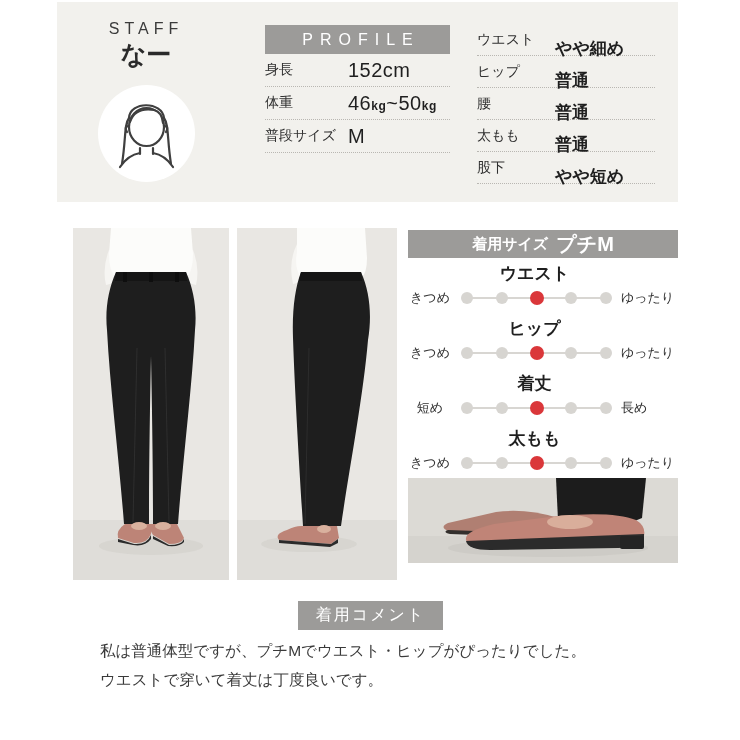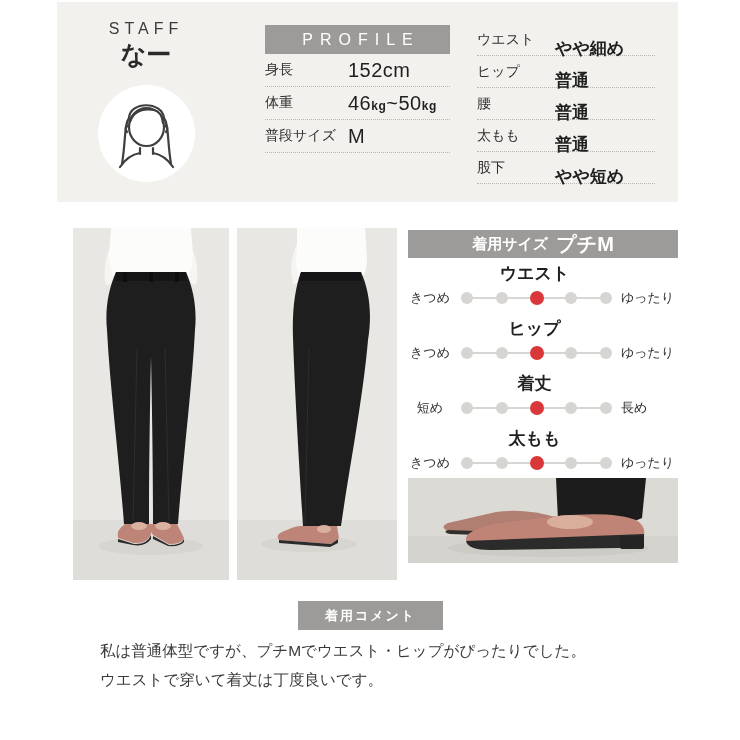--- a/index.html
+++ b/index.html
@@ -59,21 +59,21 @@
   .scale-left{width:44px;text-align:center;}
   .scale-right{margin-left:8px;text-align:left;}
   .track{position:relative;width:153px;height:20px;margin-left:8px;flex:none;}
   .track-line{position:absolute;left:6px;right:6px;top:9px;height:2px;background:#d8d6d2;}
   .dot{position:absolute;width:12px;height:12px;border-radius:50%;background:#d7d5d1;top:4px;}
   .dot.active{width:14px;height:14px;top:3px;background:#da373a;}
 
   
   .comment-header{left:298px;top:601px;width:145px;height:29px;background:#9c9b99;
     display:flex;align-items:center;justify-content:center;}
-  .comment-header span{color:#fff;font-size:13px;font-weight:700;letter-spacing:2px;}
+  .comment-header span{color:#fff;font-size:16px;font-weight:400;letter-spacing:2px;}
   .comment-text{left:100px;top:636px;width:560px;font-size:15.5px;line-height:29px;color:#3a3a3a;}
 </style>
 </head>
 <body>
 
 <div class="abs top-panel"></div>
 
 <div class="abs staff-label">STAFF</div>
 <div class="abs staff-name">なー</div>
 

